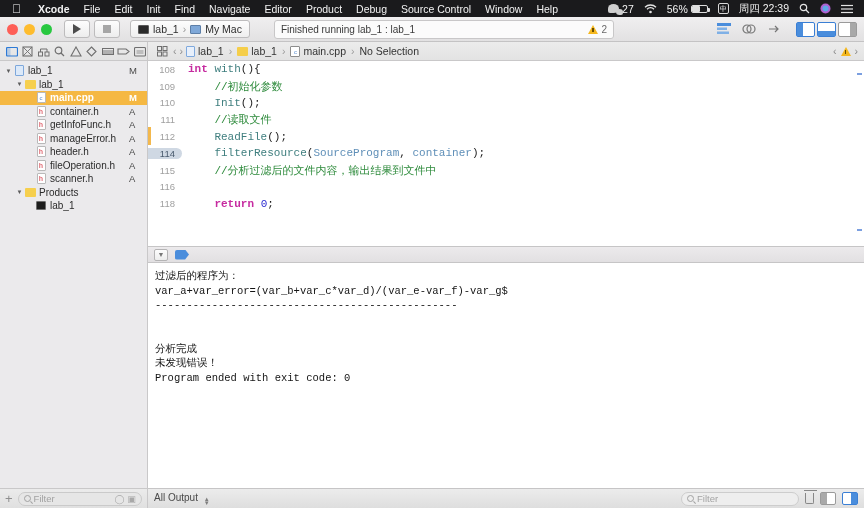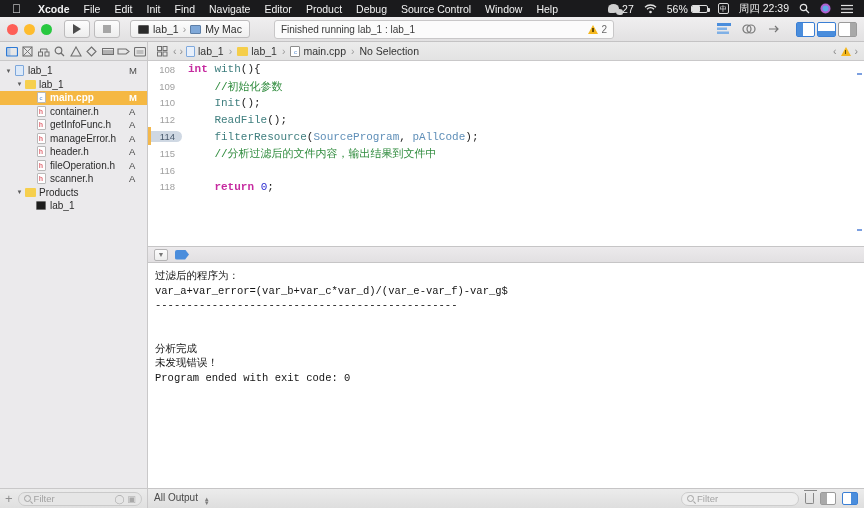--- a/index.html
+++ b/index.html
@@ -545,22 +545,23 @@
     </div>
   </div>
 
   <div class="center">
 
     <div class="editor">
       <div id="code-body">
           <div class="code-line"><span class="gut">108</span><span class="code-txt"><span class="kw">int </span><span class="fn">with</span><span>(){</span></span></div>
           <div class="code-line"><span class="gut">109</span><span class="code-txt"><span class="cmt">    //初始化参数</span></span></div>
           <div class="code-line"><span class="gut">110</span><span class="code-txt"><span>    </span><span class="fn">Init</span><span>();</span></span></div>
+          <div class="code-line"><span class="gut">111</span><span class="code-txt"><span class="cmt">    //读取文件</span></span></div>
           <div class="code-line"><span class="gut">112</span><span class="code-txt"><span>    </span><span class="fn">ReadFile</span><span>();</span></span></div>
-          <div class="code-line cur"><span class="gut">114</span><span class="code-txt"><span>    </span><span class="fn">filterResource</span><span>(</span><span class="var">SourceProgram</span><span>, </span><span class="var">pAllCode</span><span>);</span></span></div>
+          <div class="code-line cur"><span class="gut">114</span><span class="code-txt"><span>    </span><span class="fn">filterResource</span><span>(</span><span class="var">SourceProgram</span><span>, </span><span class="var">container</span><span>);</span></span></div>
           <div class="code-line"><span class="gut">115</span><span class="code-txt"><span class="cmt">    //分析过滤后的文件内容，输出结果到文件中</span></span></div>
           <div class="code-line"><span class="gut">116</span><span class="code-txt"><span></span></span></div>
           <div class="code-line"><span class="gut">118</span><span class="code-txt"><span>    </span><span class="kw">return </span><span class="num">0</span><span>;</span></span></div>
           <div class="code-line"></div>
         </div>
       <div class="orange-change" style="top:66px;height:18px;"></div>
       <div class="edit-marks">
         <i style="top:12px"></i>
         <i style="top:168px"></i>
       </div>

